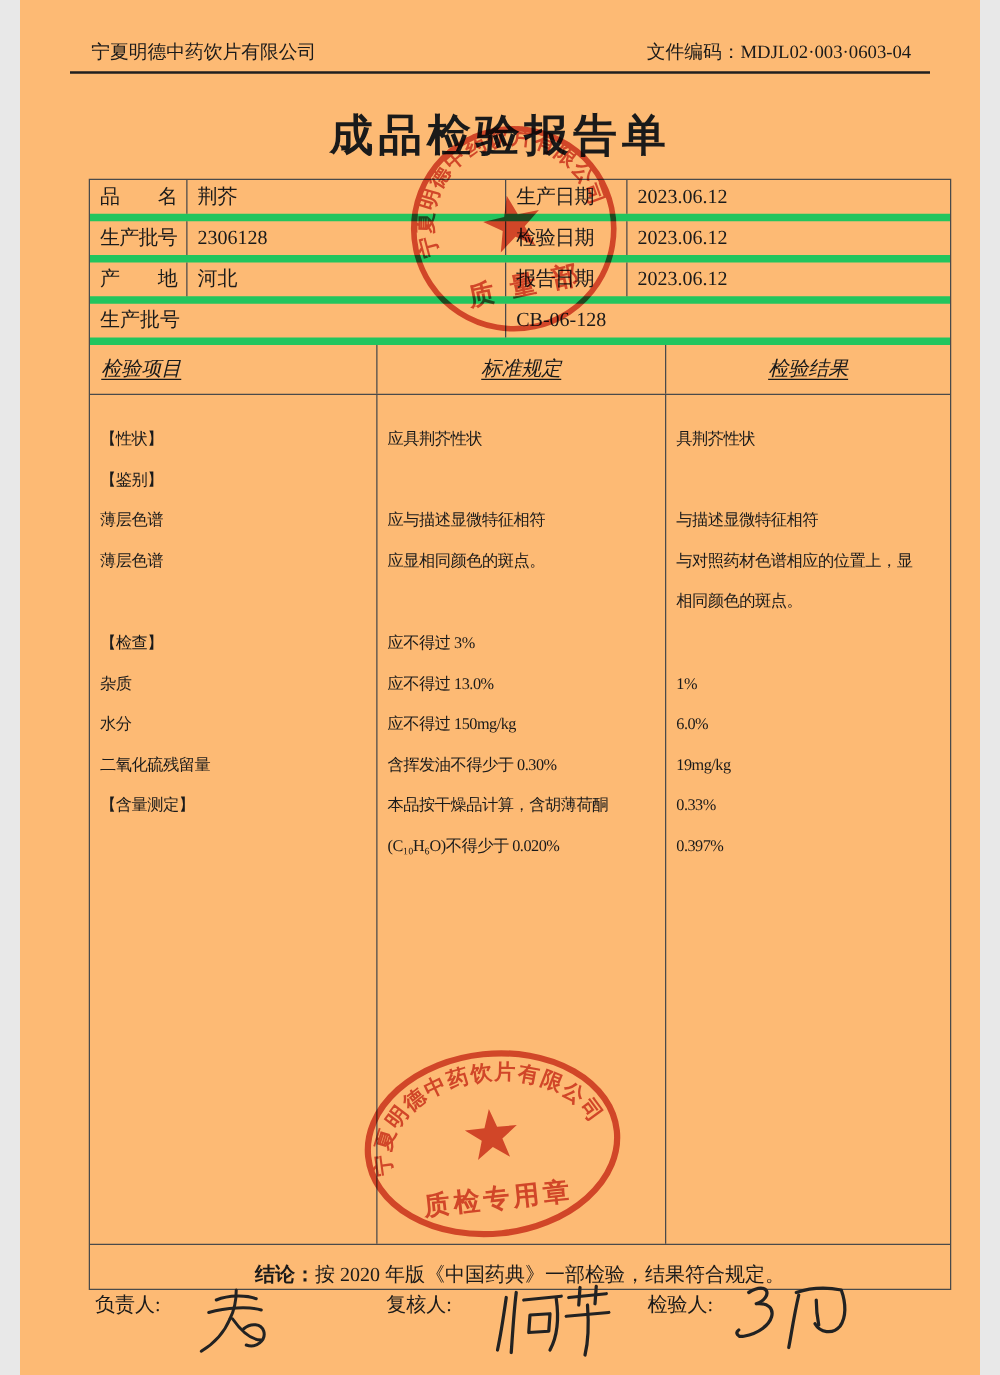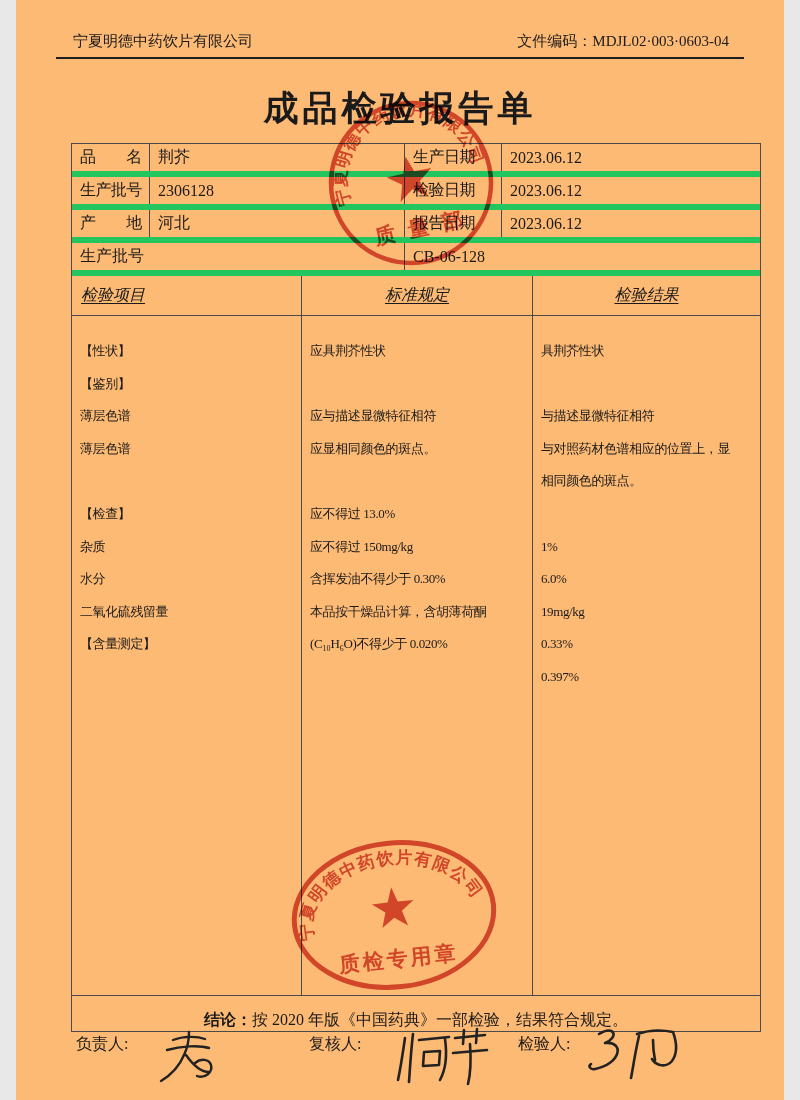--- a/index.html
+++ b/index.html
@@ -115,20 +115,21 @@
         <div class="ln">【含量测定】</div>
         <div class="ln"></div>
         <div class="ln"></div>
       </div>
       <div class="col col2 br">
         <div class="ln">应具荆芥性状</div>
         <div class="ln"></div>
         <div class="ln">应与描述显微特征相符</div>
         <div class="ln">应显相同颜色的斑点。</div>
         <div class="ln"></div>
+        <div class="ln">应不得过 3%</div>
         <div class="ln">应不得过 13.0%</div>
         <div class="ln">应不得过 150mg/kg</div>
         <div class="ln">含挥发油不得少于 0.30%</div>
         <div class="ln">本品按干燥品计算，含胡薄荷酮</div>
         <div class="ln">(C₁₀H₆O)不得少于 0.020%</div>
       </div>
       <div class="col col3">
         <div class="ln">具荆芥性状</div>
         <div class="ln"></div>
         <div class="ln">与描述显微特征相符</div>

